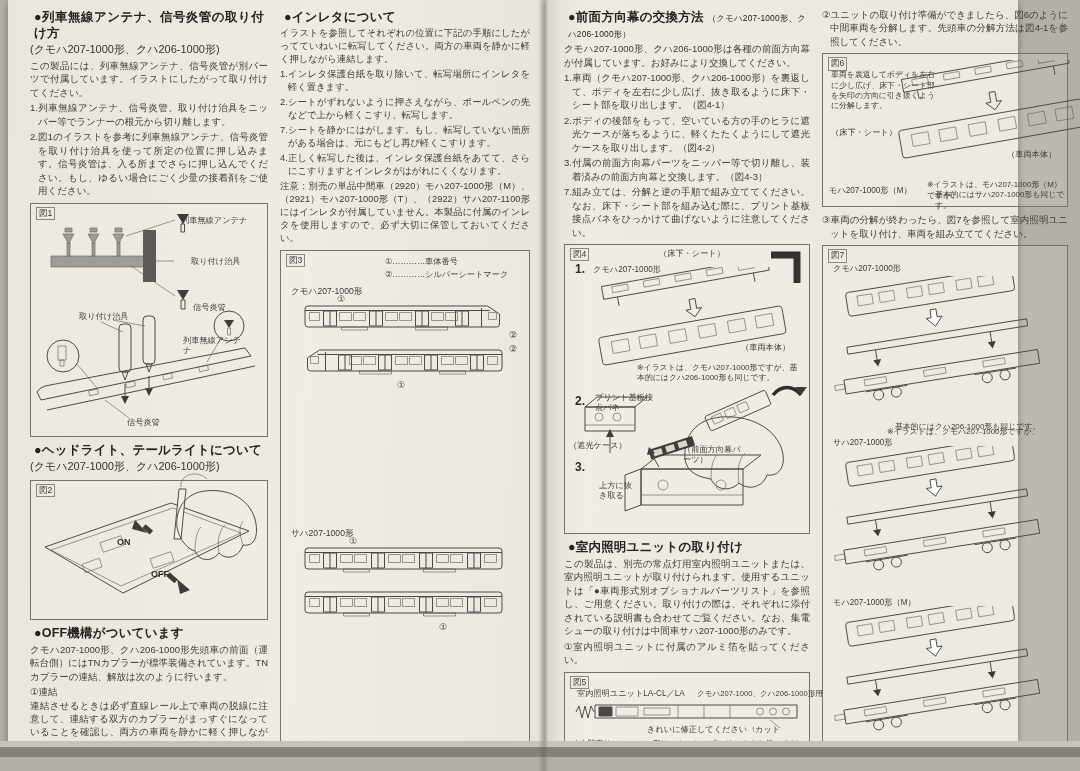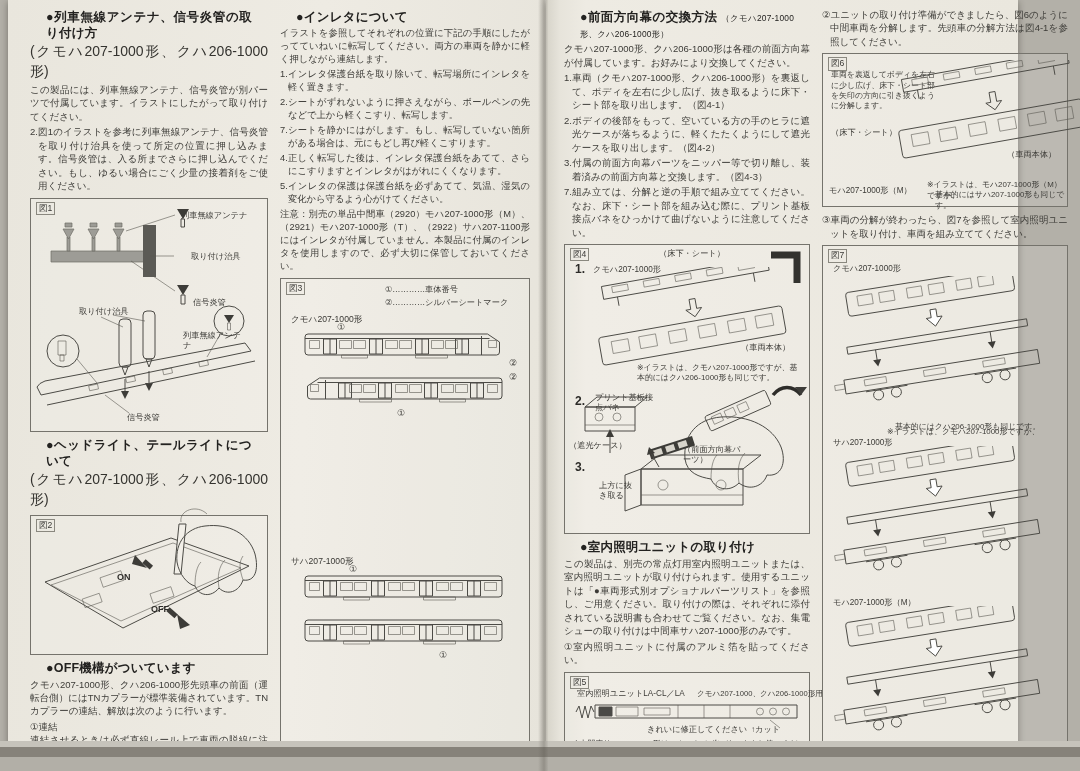--- a/index.html
+++ b/index.html
@@ -11,22 +11,22 @@
   }
   #canvas{position:absolute;inset:0;}
   .table-strip{position:absolute;left:0;right:0;bottom:0;height:30px;
     background:linear-gradient(#c6c3bb 0 6px,#86827a 6px 16px,#b2afa7 16px 100%);}
   .page{position:absolute;background:linear-gradient(93deg,#e9e6dd 0%,#eeebe3 55%,#e7e4db 100%);
     box-shadow:0 2px 7px rgba(40,38,32,.45);}
   #left-page{left:8px;top:0;width:538px;height:746px;border-radius:0 0 3px 3px;}
   #right-page{left:546px;top:0;width:472px;height:758px;border-radius:0 0 3px 3px;
     background:linear-gradient(90deg,#d6d3c9 0,#e7e4db 14px,#eeebe3 40px,#eae7de 100%);}
   .col{position:absolute;color:#3c3b37;font-size:9.5px;line-height:1.42;text-align:justify;}
-  .sec-title{font-size:12.5px;font-weight:bold;color:#232220;letter-spacing:.2px;margin:2px 16px 1px;line-height:1.25;}
-  .sec-sub{font-size:14px;color:#34332f;margin:0 0 1px;}
+  .sec-title{font-size:12.5px;font-weight:bold;color:#232220;letter-spacing:.2px;margin:2px 4px 1px;line-height:1.25;}
+  .sec-sub{font-size:11px;color:#34332f;margin:0 0 1px;}
   .col p{margin:0 0 2px;}
   .step{text-indent:-8px;padding-left:8px;}
   .inline-sub{font-size:8.4px;font-weight:normal;}
   .figure{position:relative;border:1px solid #75736c;background:rgba(255,255,255,.12);margin:5px 0 6px;}
   .figlabel{position:absolute;left:5px;top:3px;font-size:8.6px;color:#3a3936;border:.5px solid #8a887f;padding:0 2px;line-height:1.3;}
   .ann{position:absolute;font-size:8.2px;color:#3c3b37;line-height:1.2;white-space:nowrap;text-align:left;}
   .ann.wrap{white-space:normal;}
   .stepnum{position:absolute;font-size:12px;font-weight:bold;color:#2c2b28;}
   .marker{position:absolute;font-size:9px;color:#3c3b37;}
   .note8{position:absolute;font-size:7.9px;color:#3c3b37;line-height:1.3;text-align:left;}
@@ -167,20 +167,21 @@
       </symbol>
     </defs>
   </svg>
 
   <div class="page" id="left-page">
 
     <div class="col" style="left:22px;top:8px;width:238px;">
       <div class="sec-title">●列車無線アンテナ、信号炎管の取り付け方</div>
       <div class="sec-sub">(クモハ207-1000形、クハ206-1000形)</div>
       <p>この製品には、列車無線アンテナ、信号炎管が別パーツで付属しています。イラストにしたがって取り付けてください。</p>
+      <p class="step">1.列車無線アンテナ、信号炎管、取り付け治具をニッパー等でランナーの根元から切り離します。</p>
       <p class="step">2.図1のイラストを参考に列車無線アンテナ、信号炎管を取り付け治具を使って所定の位置に押し込みます。信号炎管は、入る所までさらに押し込んでください。もし、ゆるい場合にごく少量の接着剤をご使用ください。</p>
 
       <div class="figure" style="height:232px;">
         <span class="figlabel">図1</span>
         <svg width="236" height="230" viewBox="0 0 236 230" style="left:0;top:0;">
           <rect x="20" y="52" width="98" height="11" class="grayfill"></rect>
           <g class="grayfill">
             <rect x="36" y="38" width="3" height="14"></rect>
               <rect x="61" y="38" width="3" height="14"></rect>
               <rect x="86" y="38" width="3" height="14"></rect>
@@ -279,21 +280,20 @@
 
     </div>
 
     <div class="col" style="left:272px;top:8px;width:250px;font-size:9.3px;line-height:1.4;">
       <div class="sec-title">●インレタについて</div>
       <p>イラストを参照してそれぞれの位置に下記の手順にしたがってていねいに転写してください。両方の車両を静かに軽く押しながら連結します。</p>
       <p class="step">1.インレタ保護台紙を取り除いて、転写場所にインレタを軽く置きます。</p>
       <p class="step">2.シートがずれないように押さえながら、ボールペンの先などで上から軽くこすり、転写します。</p>
       <p class="step">7.シートを静かにはがします。もし、転写していない箇所がある場合は、元にもどし再び軽くこすります。</p>
       <p class="step">4.正しく転写した後は、インレタ保護台紙をあてて、さらにこすりますとインレタがはがれにくくなります。</p>
-      <p class="step">5.インレタの保護は保護台紙を必ずあてて、気温、湿気の変化から守るよう心がけてください。</p>
       <p>注意：別売の単品中間車（2920）モハ207-1000形（M）、（2921）モハ207-1000形（T）、（2922）サハ207-1100形にはインレタが付属していません。本製品に付属のインレタを使用しますので、必ず大切に保管しておいてください。</p>
 
       <div class="figure" style="height:508px;">
         <span class="figlabel">図3</span>
         <span class="ann" style="left:104px;top:6px;">①…………車体番号</span>
         <span class="ann" style="left:104px;top:19px;">②…………シルバーシートマーク</span>
 
         <div class="cargroup" style="top:34px;left:8px;width:232px;">
           <span class="carlabel">クモハ207-1000形</span>
           <span class="marker" style="left:48px;top:8px;">①</span>

